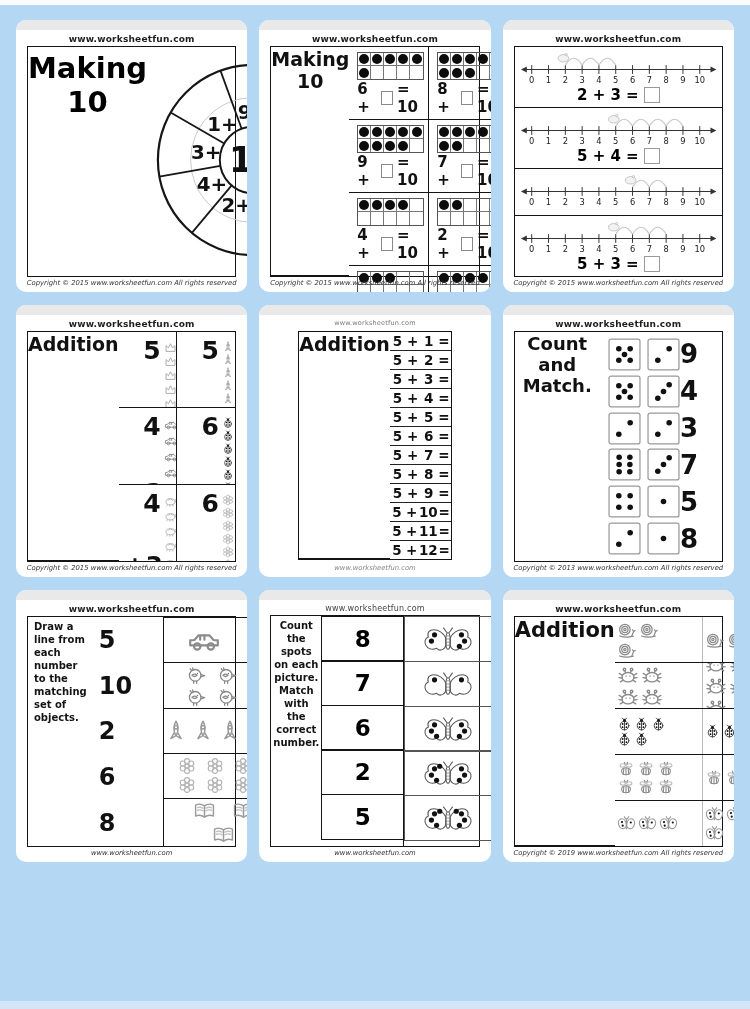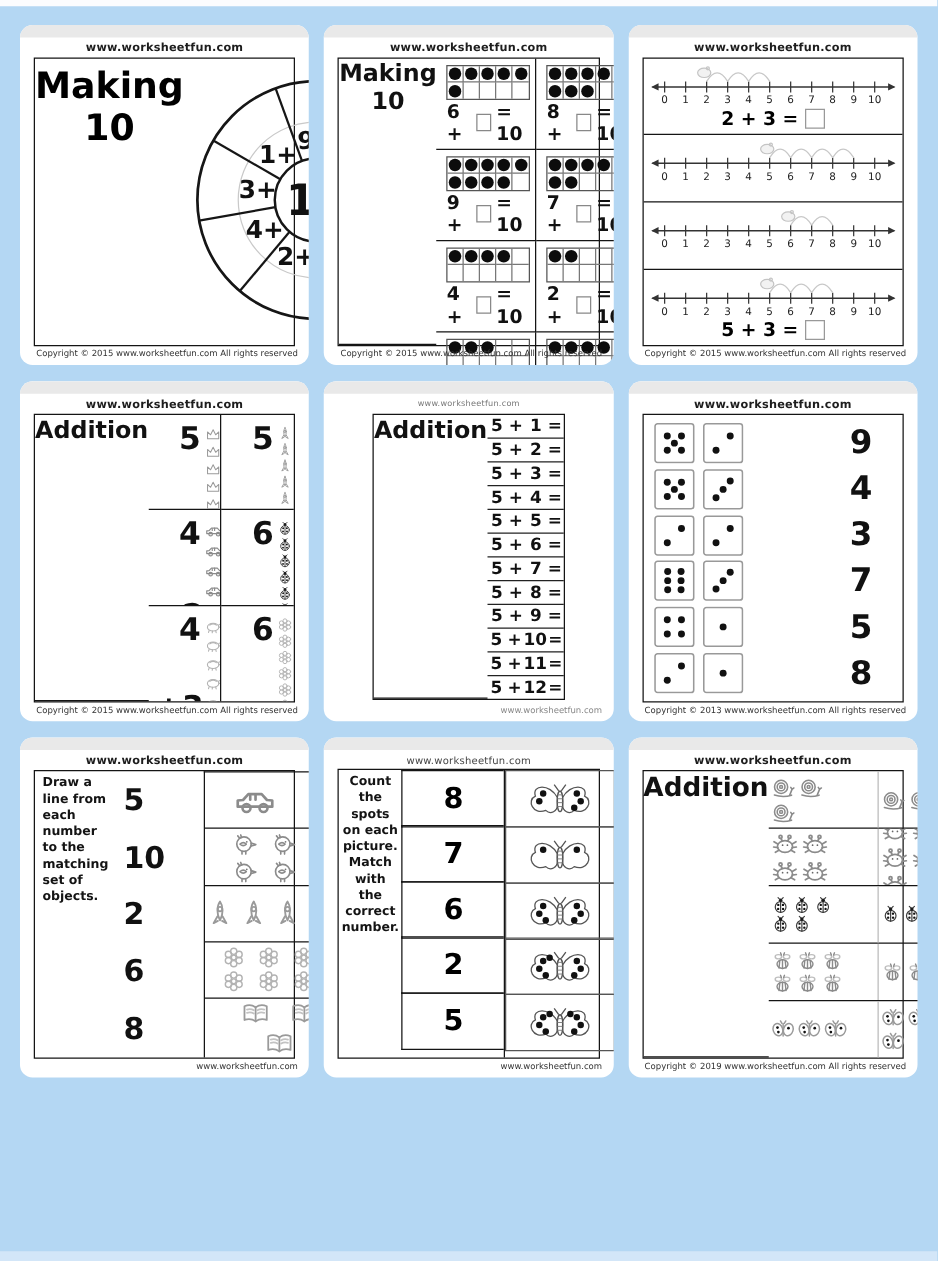--- a/index.html
+++ b/index.html
@@ -7,21 +7,21 @@
   body { background:#b4d7f3; font-family:"DejaVu Sans", sans-serif; position:relative; overflow:hidden; }
   .topstrip { height:5px; background:#fbfcfe; }
   .bottomstrip { position:absolute; left:0; right:0; bottom:0; height:8px; background:#d3e6f8; }
   .grid { display:grid; grid-template-columns:repeat(3,1fr); grid-template-rows:repeat(3,1fr);
           gap:13px 12px; padding:15px 16px 14px; height:871px; }
   .card { background:#fff; border-radius:10px; overflow:hidden; position:relative;
           display:flex; flex-direction:column; padding:14px 9px 4px; }
   .card::before { content:""; position:absolute; top:0; left:0; right:0; height:10px; background:#e9e9e9; }
   .wsf-header { font-size:9px; font-weight:bold; color:#1d1d1d; text-align:center; letter-spacing:.2px; margin-bottom:2px; }
   .wsf-header.lite { font-size:6.5px; color:#777; font-weight:normal; }
-  .wsf-footer { font-size:6.8px; color:#333; text-align:right; margin-top:auto; padding:2px 0 1px; white-space:nowrap; }
+  .wsf-footer { font-size:6.8px; color:#333; text-align:center; margin-top:auto; padding:2px 0 1px; white-space:nowrap;font-style:italic; }
   .wsf-footer.lite { color:#888; }
   .sheet { border:1.8px solid #141414; flex:1; display:flex; flex-direction:row; margin:0 2px; min-height:0; }
   .sheet-title { border-bottom:1.8px solid #141414; text-align:center; font-weight:bold; color:#111; padding:1px 0; }
 
   
   .wheel-title { font-size:29px; font-weight:bold; text-align:center; padding:4px 0 0; }
   .wheel-wrap { flex:1; display:flex; align-items:center; justify-content:center; }
 
   
   .mf-grid { flex:1; display:grid; grid-template-columns:1fr 1fr; grid-template-rows:repeat(4,1fr); }
@@ -493,20 +493,24 @@
                 <line x1="186" y1="16.5" x2="186" y2="25.5" stroke="#333" stroke-width="1"></line>
                 <text x="186" y="34.5" font-size="8.5" fill="#222" text-anchor="middle">10</text>
                 <ellipse cx="98" cy="9.5" rx="5.4" ry="3.8" fill="#f2f2f2" stroke="#c4c4c4" stroke-width="1"></ellipse>
                 <circle cx="101" cy="5.8" r="1.2" fill="none" stroke="#c4c4c4" stroke-width="1"></circle>
                 <path d="M100 16.5 Q108.6 2.5 117.19999999999999 16.5" fill="none" stroke="#c8c8c8" stroke-width="1.1"></path>
                 <path d="M117.19999999999999 16.5 Q125.79999999999998 2.5 134.39999999999998 16.5" fill="none" stroke="#c8c8c8" stroke-width="1.1"></path>
                 <path d="M134.39999999999998 16.5 Q143 2.5 151.6 16.5" fill="none" stroke="#c8c8c8" stroke-width="1.1"></path>
                 <path d="M151.6 16.5 Q160.2 2.5 168.79999999999998 16.5" fill="none" stroke="#c8c8c8" stroke-width="1.1"></path>
               </svg>
             </div>
+            <div class="nl-eq">
+              <span>5 + 4 =</span>
+              <span class="eqbox"></span>
+            </div>
           </div>
           <div class="nl-row">
             <div>
               <svg viewBox="0 0 206 38">
                 <line x1="4" y1="21" x2="202" y2="21" stroke="#333" stroke-width="1.2"></line>
                 <polygon points="9,18 3,21 9,24" fill="#333"></polygon>
                 <polygon points="197,18 203,21 197,24" fill="#333"></polygon>
                 <line x1="14" y1="16.5" x2="14" y2="25.5" stroke="#333" stroke-width="1"></line>
                 <text x="14" y="34.5" font-size="8.5" fill="#222" text-anchor="middle">0</text>
                 <line x1="31.2" y1="16.5" x2="31.2" y2="25.5" stroke="#333" stroke-width="1"></line>
@@ -1150,20 +1154,21 @@
             <span>=</span>
           </div>
         </div>
     </div>
     <div class="wsf-footer lite">www.worksheetfun.com</div>
   </section>
 
   <section class="card">
     <div class="wsf-header">www.worksheetfun.com</div>
     <div class="sheet" style="border-width:1.2px">
+      <div class="sheet-title" style="font-size:18px;border:none">Count and Match.</div>
       <div class="cm-rows" id="cm-rows">
           <div class="cm-row">
             <div class="cm-dice">
               <span class="icon">
                 <svg width="33" height="33" viewBox="0 0 32 32">
                   <rect x="1" y="1" width="30" height="30" rx="2" fill="#fff" stroke="#999" stroke-width="1.2"></rect>
                   <circle cx="10.5" cy="10.5" r="2.7" fill="#111"></circle>
                   <circle cx="21.5" cy="10.5" r="2.7" fill="#111"></circle>
                   <circle cx="16" cy="16" r="2.7" fill="#111"></circle>
                   <circle cx="10.5" cy="21.5" r="2.7" fill="#111"></circle>

